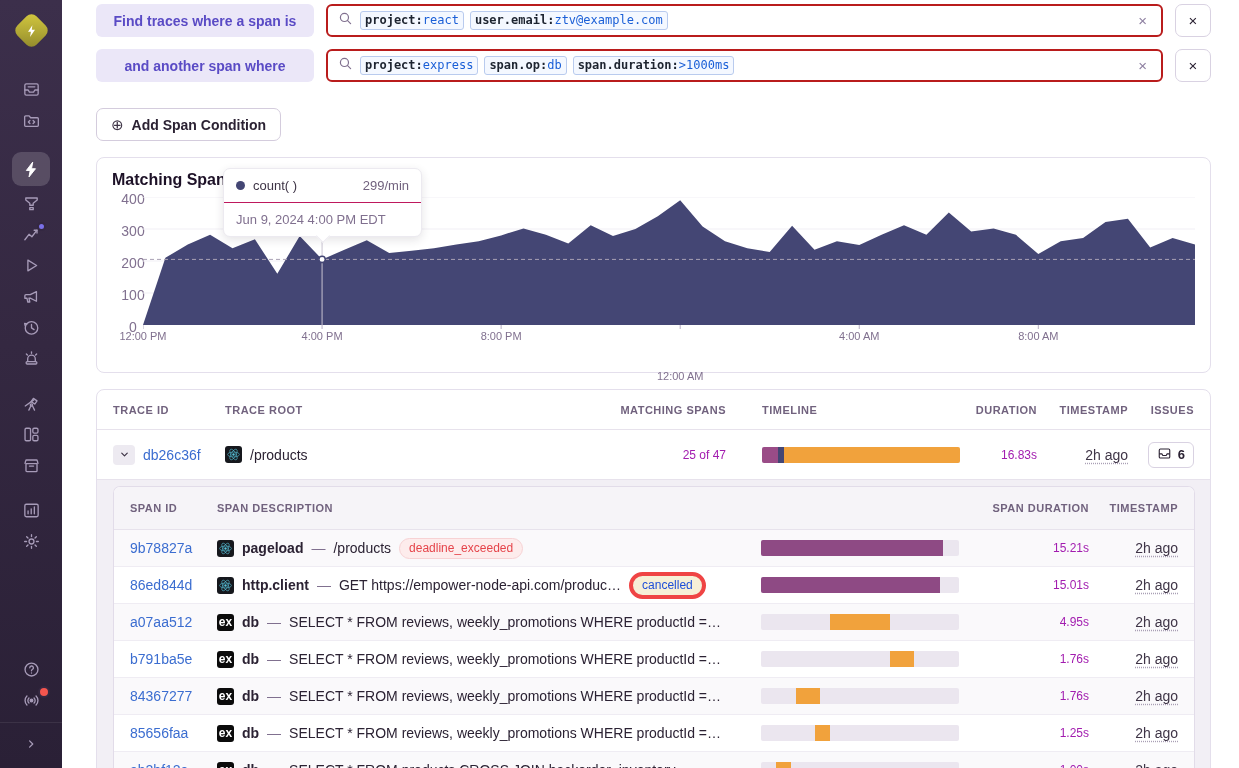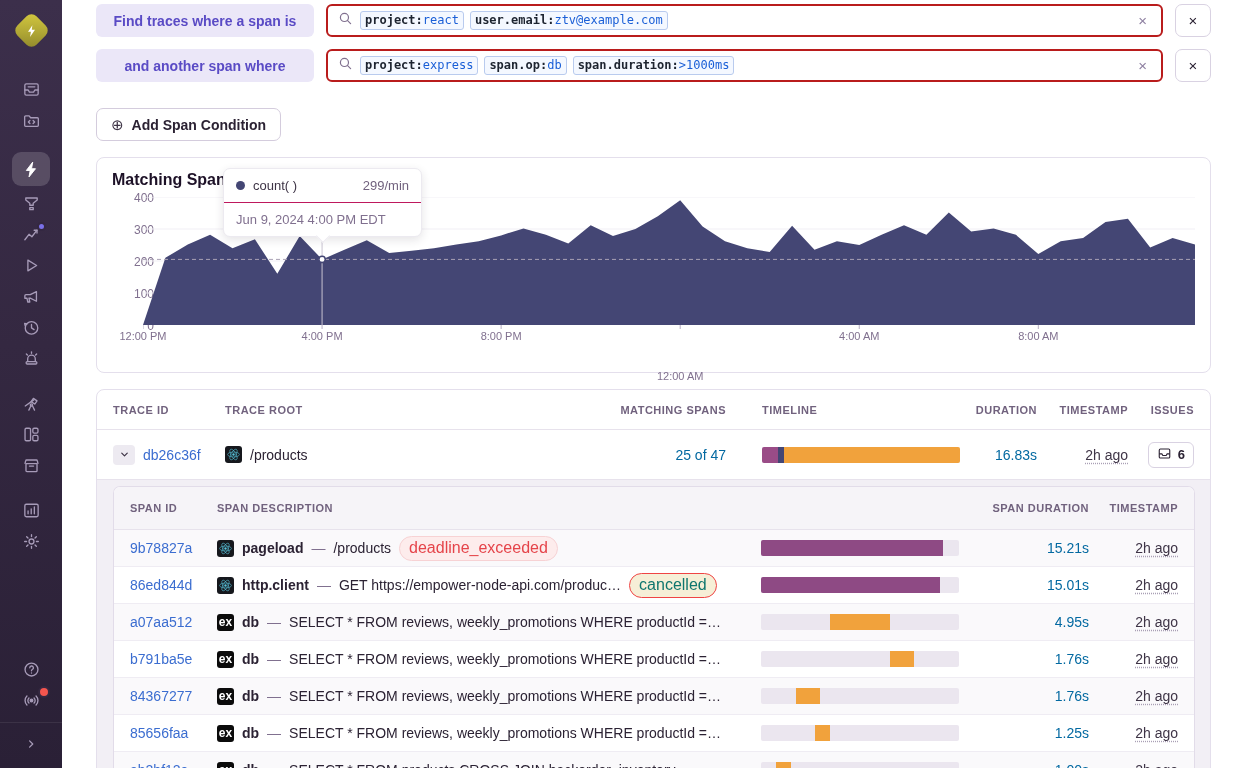--- a/index.html
+++ b/index.html
@@ -47,21 +47,21 @@
     color:#2b2233; font-size:15px; display:flex; align-items:center; justify-content:center; cursor:pointer; }
   .add-btn { margin:14px 0 0; height:33px; padding:0 14px; background:#fff; border:1px solid #d4ccdd; border-radius:7px;
     font-weight:bold; font-size:14px; color:#2b2233; display:inline-flex; align-items:center; gap:8px; cursor:pointer; }
   .add-btn .plus { font-size:15px; color:#3e3446; font-weight:normal; }
 
   
   .panel { border:1px solid #e4dfec; border-radius:8px; background:#fff; }
   #chart-panel { margin-top:16px; padding:13px 15px 8px; position:relative; height:216px; }
   #chart-title { font-size:16px; font-weight:bold; color:#1d1127; }
   .chart-body { position:relative; margin-top:8px; height:150px; }
-  .ylab { position:absolute; left:16px; width:26px; text-align:right; font-size:12px; color:#80708f; }
+  .ylab { position:absolute; left:8px; width:26px; text-align:center; font-size:14px; color:#80708f; }
   .xlab { position:absolute; top:133px; transform:translateX(-50%); font-size:11px; color:#80708f; white-space:nowrap; }
   #tooltip { position:absolute; top:-47px; width:199px; background:#fff; border:1px solid #eceaf0; border-radius:7px;
     box-shadow:0 3px 10px rgba(43,34,51,.12); z-index:4; font-size:13px; }
   #tooltip .tt-row1 { display:flex; align-items:center; padding:9px 12px; border-bottom:1px solid #be185d; }
   #tooltip .tt-dot { width:9px; height:9px; border-radius:50%; background:#444674; margin-right:8px; }
   #tooltip .tt-name { color:#3e3446; }
   #tooltip .tt-val { margin-left:auto; color:#71627e; }
   #tooltip .tt-ts { padding:9px 12px; color:#80708f; }
   #tooltip .tt-arrow { position:absolute; left:50%; bottom:-5px; width:10px; height:10px; background:#fff;
     transform:translateX(-50%) rotate(45deg); border-right:1px solid #eceaf0; border-bottom:1px solid #eceaf0; }
@@ -74,41 +74,41 @@
   .right { text-align:right; justify-self:end; }
   .trace-row { height:50px; border-bottom:1px solid #e7e2ec; background:#fff; }
   .tid-cell { display:flex; align-items:center; gap:8px; }
   .expander { width:22px; height:20px; background:#edeaf1; border:none; border-radius:4px; color:#3e3446;
     font-size:11px; display:flex; align-items:center; justify-content:center; cursor:pointer; }
   a.link { color:#3b6dd0; text-decoration:none; font-size:14px; cursor:pointer; }
   .root-cell { display:flex; align-items:center; gap:8px; font-size:14px; color:#2b2233; }
   .plat { width:17px; height:17px; border-radius:3px; display:flex; align-items:center; justify-content:center; flex:none; }
   .plat-react { background:#16181d; }
   .plat-express { background:#0b0b0b; color:#fff; font-size:12px; font-weight:bold; font-family:Liberation Sans, sans-serif; }
-  .cell { font-size:14px; color:#0369a1; }
+  .cell { font-size:12px; color:#a21caf; }
   .bar-track { position:relative; width:198px; height:16px; background:#ebe6ef; border-radius:2px; overflow:hidden; }
   .bar-seg { position:absolute; top:0; height:100%; }
   .ts-ago { font-size:14px; color:#3e3446; text-decoration:underline dotted #a99fb5; text-underline-offset:3px; }
   .issues-btn { display:inline-flex; align-items:center; gap:6px; border:1px solid #d9d2e2; border-radius:6px;
     background:#fff; height:26px; padding:0 8px; font-size:13px; font-weight:bold; color:#2b2233; cursor:pointer; }
 
   
   .expanded { background:#f2eff5; padding:6px 15px 0 16px; }
   .inner-panel { border:1px solid #e2dce9; border-bottom:none; border-radius:7px 7px 0 0; overflow:hidden; background:#fff; }
   .s-grid { display:grid; grid-template-columns:87px 1fr 200px 128px 89px; align-items:center; padding:0 16px; }
   .s-head { height:43px; background:#f6f4f8; border-bottom:1px solid #e7e2ec; }
   .span-row { height:37px; border-bottom:1px solid #efecf3; }
   .span-row:nth-child(even) { background:#faf9fb; }
   .desc-cell { display:flex; align-items:center; gap:8px; font-size:14px; color:#2b2233; min-width:0; }
   .desc-op { font-weight:bold; }
   .desc-dash { color:#80708f; }
   .desc-text { white-space:nowrap; overflow:hidden; }
-  .badge { font-size:16px; border-radius:20px; padding:2px 9px 3px; white-space:nowrap; }
+  .badge { font-size:12px; border-radius:20px; padding:2px 9px 3px; white-space:nowrap; }
   .badge-error { background:#fdecec; border:1px solid #f7d2d4; color:#e5444a; }
-  .badge-warn { background:#f6efd7; border:1px solid #ef4444; color:#0f766e; }
+  .badge-warn { background:#f6efd7; border:4px solid #ef4444; color:#1d4ed8; }
 </style>
 </head>
 <body>
 
 <aside id="sidebar">
   <div class="logo-wrap">
     <div class="logo-diamond">
       <svg width="14" height="14" viewBox="0 0 24 24">
           <path d="M13.5 2 6 13h5l-1.5 9L18 9.5h-5.5z" fill="#fff"></path>
         </svg>

